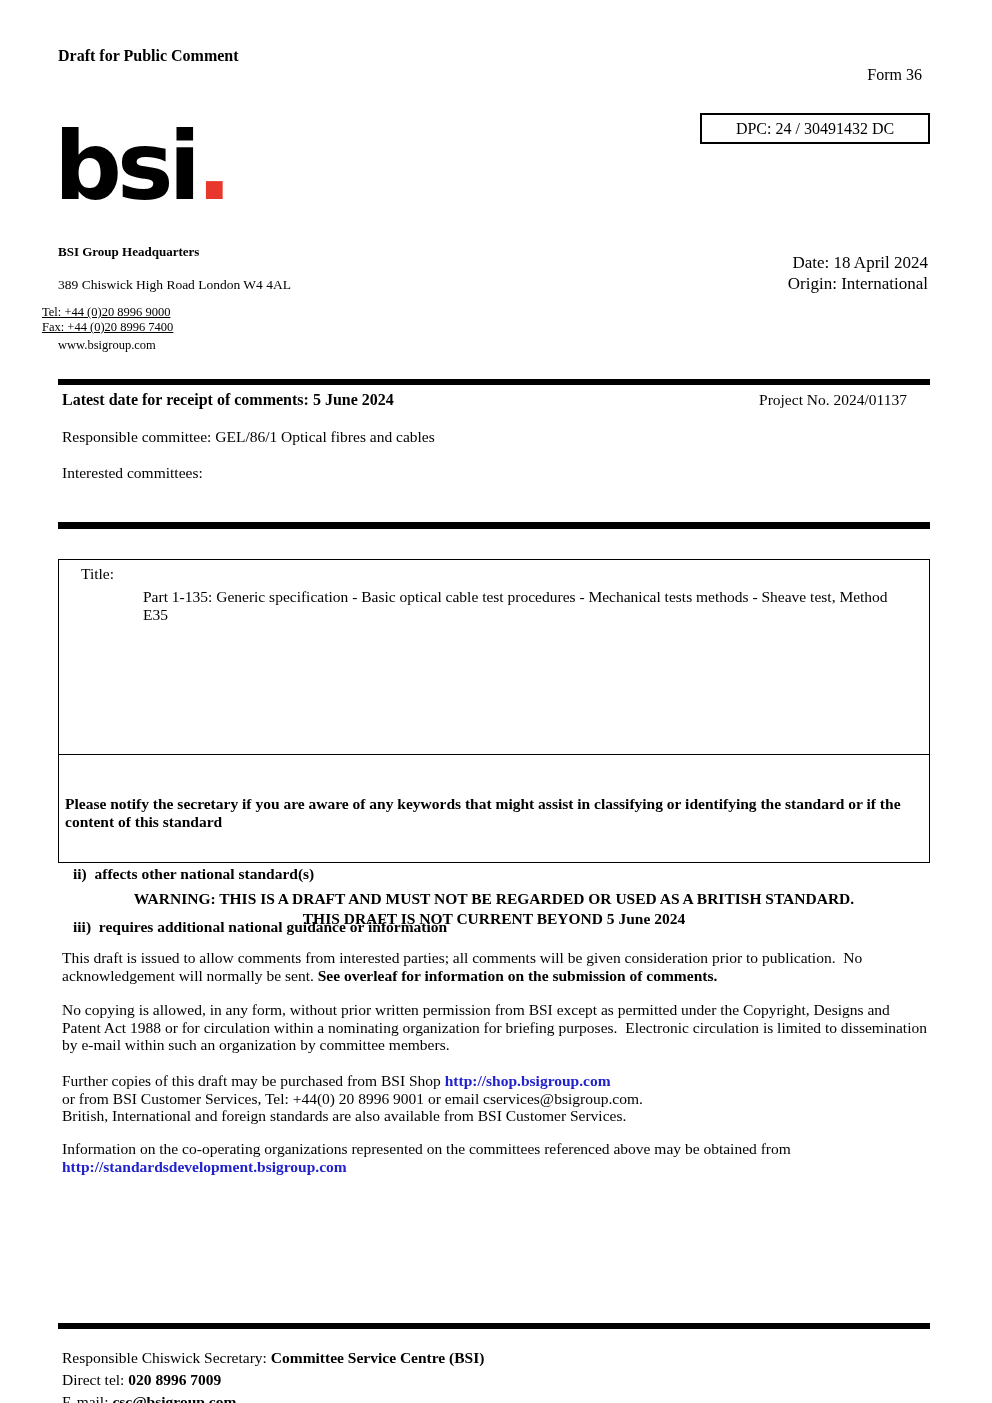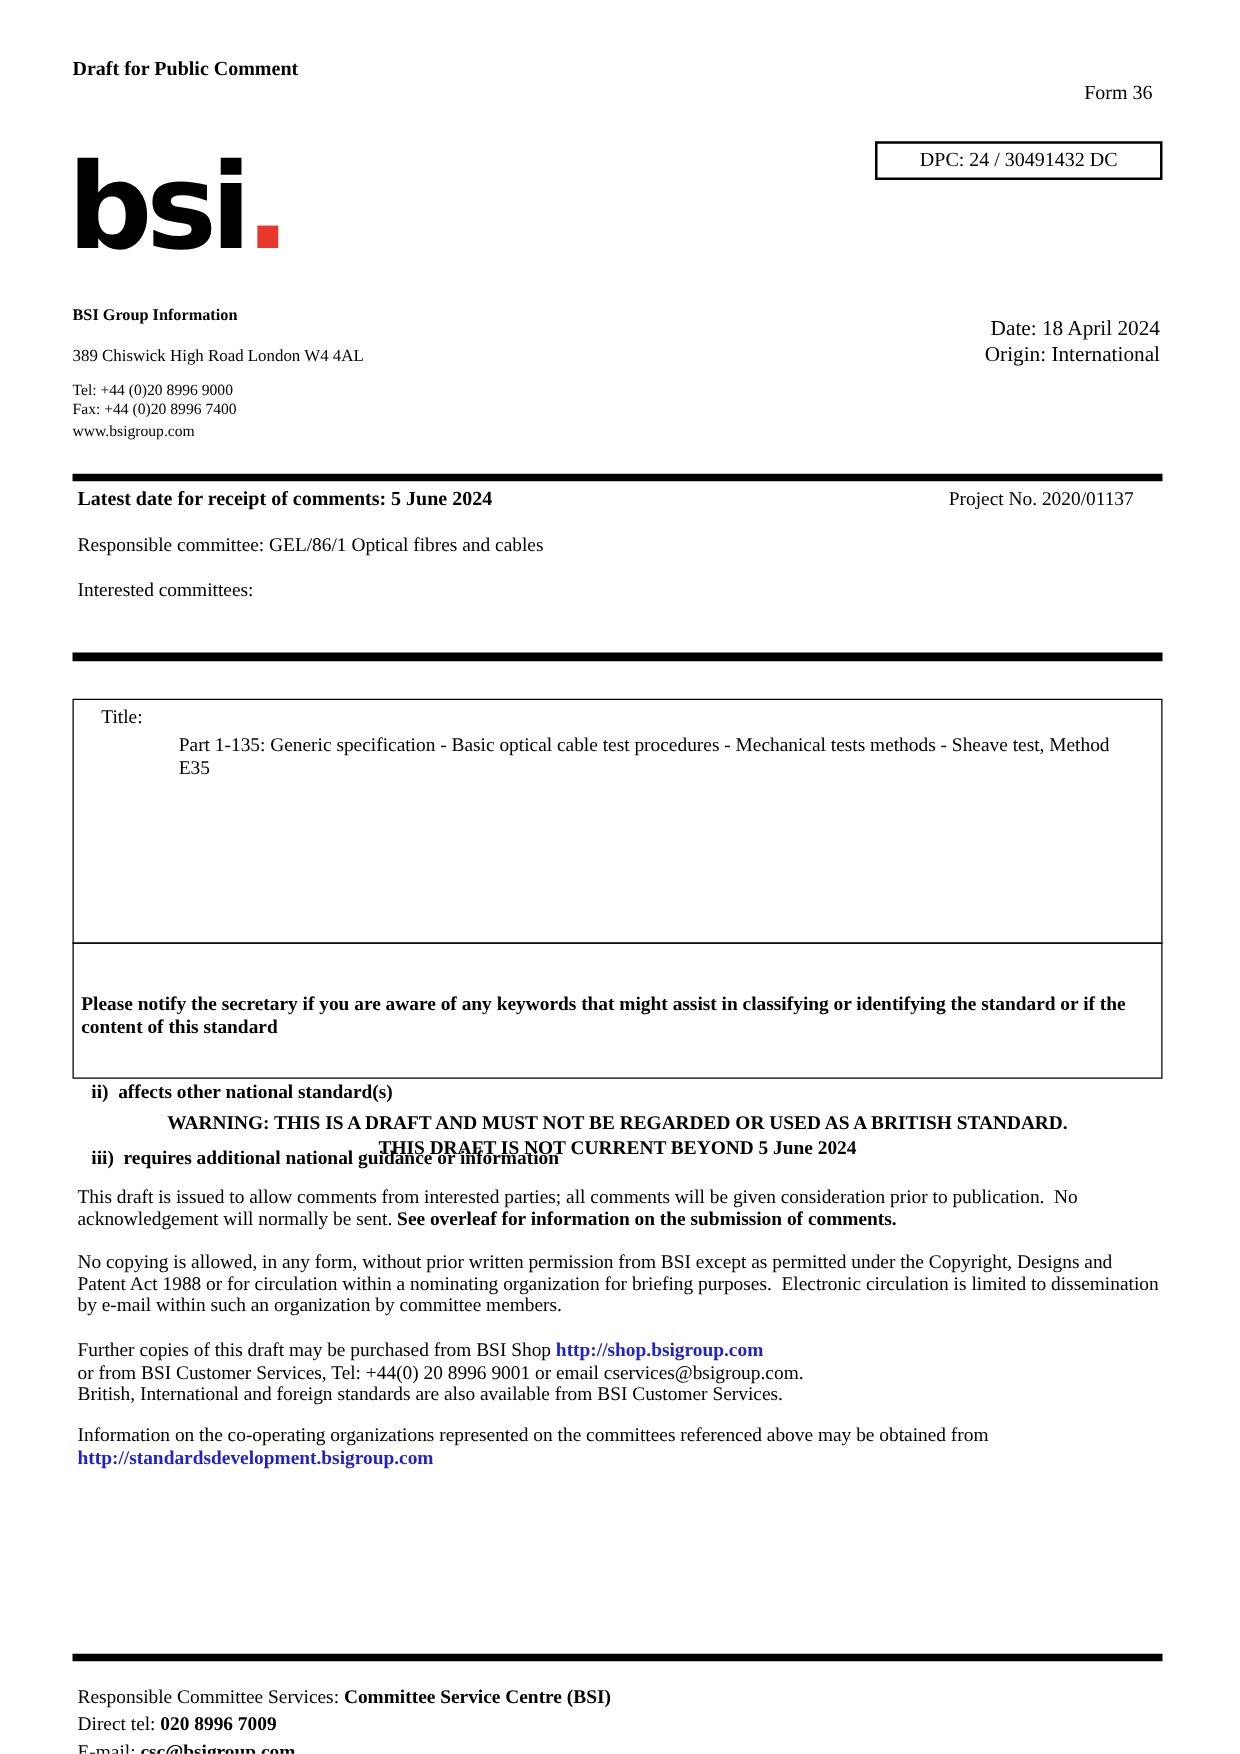--- a/index.html
+++ b/index.html
@@ -12,21 +12,21 @@
   .dpc-box { position:absolute; left:700px; top:74px; width:226px; height:27px;
              border:2px solid #000; display:flex; align-items:center; justify-content:center;
              font-size:16px; }
 
   .logo { position:absolute; left:54px; top:80px; font-family:"DejaVu Sans", sans-serif;
           font-weight:700; font-size:95px; line-height:1; letter-spacing:-5px; }
   .logo .dot { color:var(--logo-dot, #e8382d); }
 
   .hq     { position:absolute; left:58px; top:205px; font-weight:700; font-size:13px; }
   .street { position:absolute; left:58px; top:238px; font-size:13.5px; }
-  .telfax { position:absolute; left:58px; top:266px; font-size:12.5px; line-height:15px; }
+  .telfax { position:absolute; left:42px; top:266px; font-size:12.5px; line-height:15px;text-decoration:underline; }
   .web    { position:absolute; left:58px; top:299px; font-size:12.5px; }
 
   .meta { position:absolute; right:64px; top:213px; text-align:right; font-size:17px; line-height:21px; }
 
   .bar  { position:absolute; left:58px; width:872px; background:#000; }
   .bar1 { top:340px; height:6px; }
   .bar2 { top:483px; height:7px; }
   .bar3 { top:1284px; height:6px; }
 
   .comments-row { position:absolute; left:62px; top:352px; width:845px; display:flex;
@@ -69,38 +69,38 @@
 
   <div class="draft-label">Draft for Public Comment</div>
   <div class="form-label">Form 36</div>
 
   <div class="dpc-box">
     <span>DPC: 24 / 30491432 DC</span>
   </div>
 
   <div class="logo"><span>bsi</span><span class="dot">.</span></div>
 
-  <div class="hq">BSI Group Information</div>
+  <div class="hq">BSI Group Headquarters</div>
   <div class="street">389 Chiswick High Road London W4 4AL</div>
   <div class="telfax">
     <div>Tel: +44 (0)20 8996 9000</div>
     <div>Fax: +44 (0)20 8996 7400</div>
   </div>
   <div class="web">www.bsigroup.com</div>
 
   <div class="meta">
     <div>Date: 18 April 2024</div>
     <div>Origin: International</div>
   </div>
 
   <div class="bar bar1"></div>
 
   <div class="comments-row">
     <span class="bold">Latest date for receipt of comments: 5 June 2024</span>
-    <span>Project No. 2020/01137</span>
+    <span>Project No. 2024/01137</span>
   </div>
   <div class="resp">Responsible committee: GEL/86/1 Optical fibres and cables</div>
   <div class="interested">Interested committees:</div>
 
   <div class="bar bar2"></div>
 
   <div class="title-box">
     <div class="tb-label">Title:</div>
     <div class="tb-content">
       <div class="tb-line2">Part 1-135: Generic specification - Basic optical cable test procedures - Mechanical tests methods - Sheave test, Method E35</div>
@@ -122,18 +122,18 @@
 
   <div class="para p2">No copying is allowed, in any form, without prior written permission from BSI except as permitted under the Copyright, Designs and Patent Act 1988 or for circulation within a nominating organization for briefing purposes.  Electronic circulation is limited to dissemination by e-mail within such an organization by committee members.</div>
 
   <div class="para p3"><span>Further copies of this draft may be purchased from BSI Shop </span><a class="link">http://shop.bsigroup.com</a><br><span>or from BSI Customer Services, Tel: +44(0) 20 8996 9001 or email cservices@bsigroup.com.</span><br><span>British, International and foreign standards are also available from BSI Customer Services.</span></div>
 
   <div class="para p4"><span>Information on the co-operating organizations represented on the committees referenced above may be obtained from</span><br><a class="link">http://standardsdevelopment.bsigroup.com</a></div>
 
   <div class="bar bar3"></div>
 
   <div class="footer">
-    <div><span>Responsible Committee Services: </span><span class="bold">Committee Service Centre (BSI)</span></div>
+    <div><span>Responsible Chiswick Secretary: </span><span class="bold">Committee Service Centre (BSI)</span></div>
     <div><span>Direct tel: </span><span class="bold">020 8996 7009</span></div>
     <div><span>E-mail: </span><span class="bold">csc@bsigroup.com</span></div>
   </div>
 
 </div>
 
 </body></html>

